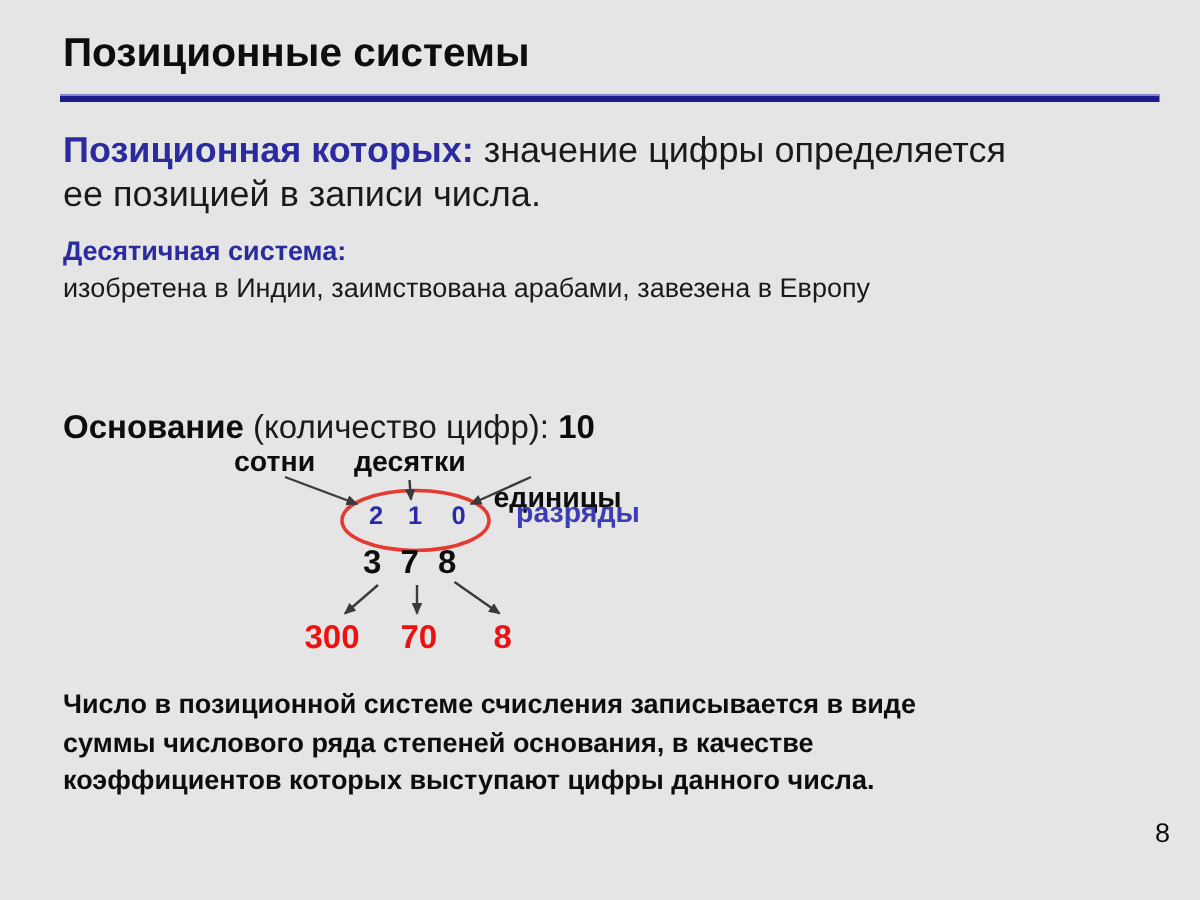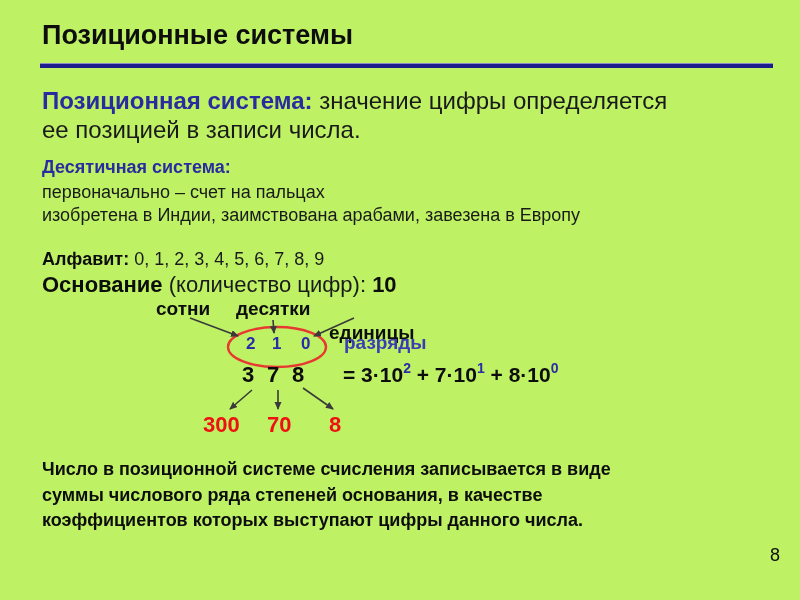--- a/index.html
+++ b/index.html
@@ -1,18 +1,18 @@
 <!DOCTYPE html>
 <html><head>
 <meta charset="utf-8">
 <style>
   html,body{margin:0;padding:0;}
   body{width:800px;height:600px;background:#ffffff;overflow:hidden;
        font-family:"Liberation Sans","DejaVu Sans",sans-serif;}
-  .slide{position:relative;width:800px;height:600px;background:#bef264;}
+  .slide{position:relative;width:800px;height:600px;background:#e5e5e5;}
 
   .title{position:absolute;left:42px;top:20px;font-size:27px;font-weight:bold;color:#0d0d0d;white-space:nowrap;}
   .title-rule{position:absolute;left:40px;top:63px;width:733px;height:4px;background:#1c1c8c;border-top:1px solid #8a8ac8;}
 
   .intro{position:absolute;left:42px;top:86px;font-size:24px;color:#1a1a1a;line-height:29px;white-space:nowrap;}
   .intro .lead{font-weight:bold;color:#2b2ba0;}
 
   .dec-heading{position:absolute;left:42px;top:157px;font-size:18px;font-weight:bold;color:#2b2ba0;white-space:nowrap;}
   .dec-body{position:absolute;left:42px;top:181px;font-size:18px;color:#1a1a1a;line-height:23px;white-space:nowrap;}
 
@@ -44,31 +44,29 @@
 </style>
 </head>
 <body>
 
 <div class="slide">
 
   <div class="title">Позиционные системы</div>
   <div class="title-rule"></div>
 
   <div class="intro">
-    <div><span class="lead">Позиционная система:</span><span> значение цифры определяется</span></div>
+    <div><span class="lead">Позиционная которых:</span><span> значение цифры определяется</span></div>
     <div>ее позицией в записи числа.</div>
   </div>
 
   <div class="dec-heading">Десятичная система:</div>
   <div class="dec-body">
-    <div>первоначально – счет на пальцах</div>
     <div>изобретена в Индии, заимствована арабами, завезена в Европу</div>
   </div>
 
-  <div class="alpha-line"><span class="b">Алфавит:</span><span> 0, 1, 2, 3, 4, 5, 6, 7, 8, 9</span></div>
 
   <div class="base-line"><span class="b">Основание</span><span> (количество цифр): </span><span class="b">10</span></div>
 
   <span class="place-label pl-0">сотни</span>
   <span class="place-label pl-1">десятки</span>
   <span class="place-label pl-2">единицы</span>
 
   <svg class="diagram-svg" viewBox="0 0 340 170" xmlns="http://www.w3.org/2000/svg">
     <defs>
       <marker id="ah" markerWidth="9" markerHeight="8" refX="7" refY="3.5" orient="auto" markerUnits="userSpaceOnUse">
@@ -86,21 +84,20 @@
 
   <span class="rank rk-0">2</span>
   <span class="rank rk-1">1</span>
   <span class="rank rk-2">0</span>
   <span class="ranks-caption">разряды</span>
 
   <span class="digit dg-0">3</span>
   <span class="digit dg-1">7</span>
   <span class="digit dg-2">8</span>
 
-  <div class="equation"><span>= 3·10</span><sup>2</sup><span> + 7·10</span><sup>1</sup><span> + 8·10</span><sup>0</sup></div>
 
   <span class="pvalue pv-0">300</span>
   <span class="pvalue pv-1">70</span>
   <span class="pvalue pv-2">8</span>
 
   <div class="summary">
     <div>Число в позиционной системе счисления записывается в виде</div>
     <div>суммы числового ряда степеней основания, в качестве</div>
     <div>коэффициентов которых выступают цифры данного числа.</div>
   </div>

